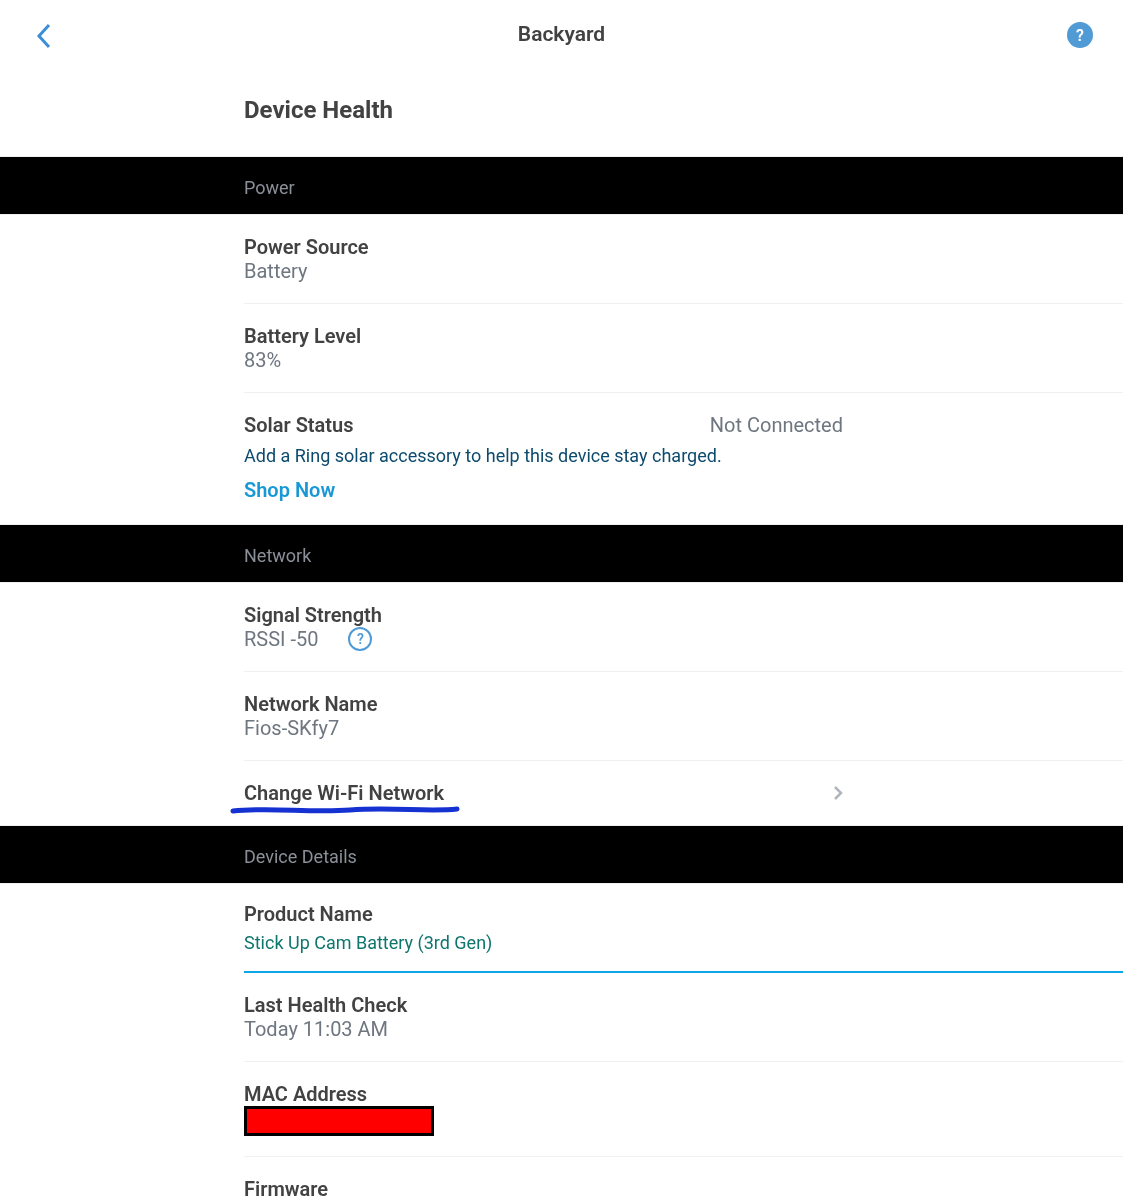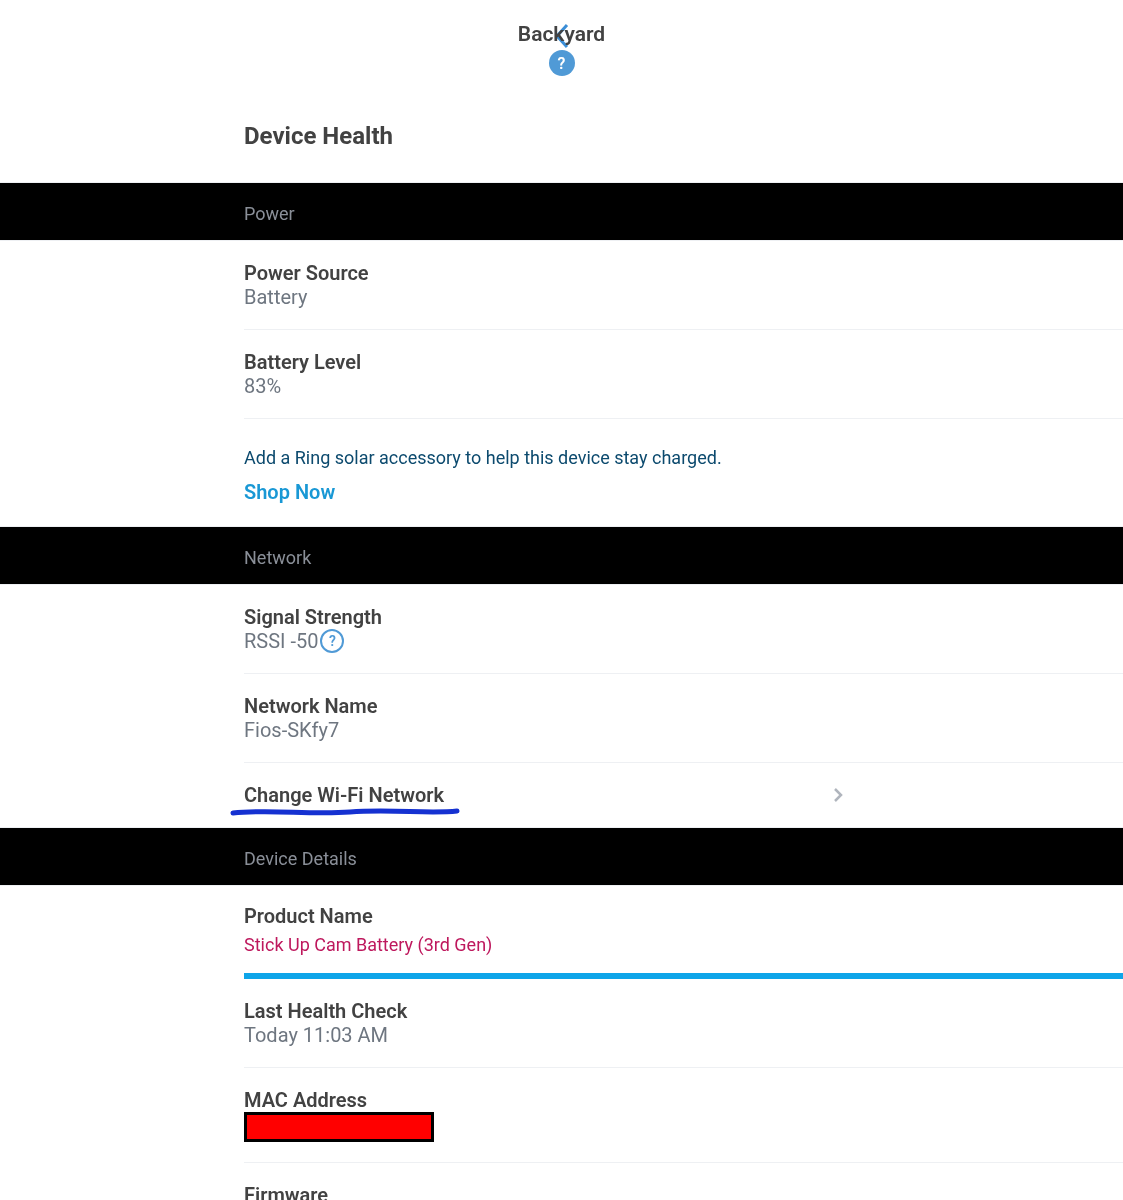--- a/index.html
+++ b/index.html
@@ -8,25 +8,23 @@
       box-sizing: border-box;
     }
     body {
       font-family: -apple-system, BlinkMacSystemFont, "Segoe UI", Roboto, Helvetica, Arial, sans-serif;
       background: #ffffff;
       color: #424242;
       width: 1123px;
     }
     .header {
       display: flex;
-      align-items: center;
       justify-content: space-between;
       padding: 22px 30px 22px 30px;
       background: #fff;
-      flex-direction: column;
     }
     .back-btn {
       width: 28px;
       height: 28px;
       display: flex;
       align-items: center;
       justify-content: center;
       cursor: pointer;
     }
     .back-btn svg {
@@ -93,31 +91,31 @@
       color: #424242;
     }
     .row-value {
       font-size: 20px;
       color: #6e7680;
       font-weight: 400;
     }
     .row-value-right {
       display: flex;
       align-items: center;
-      gap: 2px;
+      gap: 30px;
     }
     .row-sub {
       font-size: 18px;
       color: #0c4a6e;
       margin-top: 8px;
       font-weight: 400;
     }
     .row-sub-value {
       font-size: 18px;
-      color: #be185d;
+      color: #0f766e;
       margin-top: 6px;
       font-weight: 400;
     }
     .link {
       color: #1998d5;
       font-size: 20px;
       font-weight: 600;
       cursor: pointer;
       display: inline-block;
       margin-top: 12px;
@@ -170,21 +168,21 @@
       bottom: 8px;
       width: 230px;
       height: 14px;
     }
     .underline-annotation svg {
       width: 100%;
       height: 100%;
     }
     .stacked-row {
       padding: 18px 280px 18px 0;
-      border-bottom: 6px solid #0ea5e9;
+      border-bottom: 2px solid #0ea5e9;
     }
     .redacted-box {
       width: 190px;
       height: 30px;
       background: #ff0000;
       border: 3px solid #000;
     }
   </style>
 </head>
 <body>
@@ -207,20 +205,24 @@
 <div class="content-area">
   <div class="row">
     <span class="row-label">Power Source</span>
     <span class="row-value">Battery</span>
   </div>
   <div class="row">
     <span class="row-label">Battery Level</span>
     <span class="row-value">83%</span>
   </div>
   <div class="solar-row">
+    <div class="solar-top">
+      <span class="row-label">Solar Status</span>
+      <span class="row-value">Not Connected</span>
+    </div>
     <div class="row-sub">Add a Ring solar accessory to help this device stay charged.</div>
     <span class="link">Shop Now</span>
   </div>
 </div>
 
 <div class="section-header">Network</div>
 <div class="content-area">
   <div class="row">
     <span class="row-label">Signal Strength</span>
     <span class="row-value-right">

